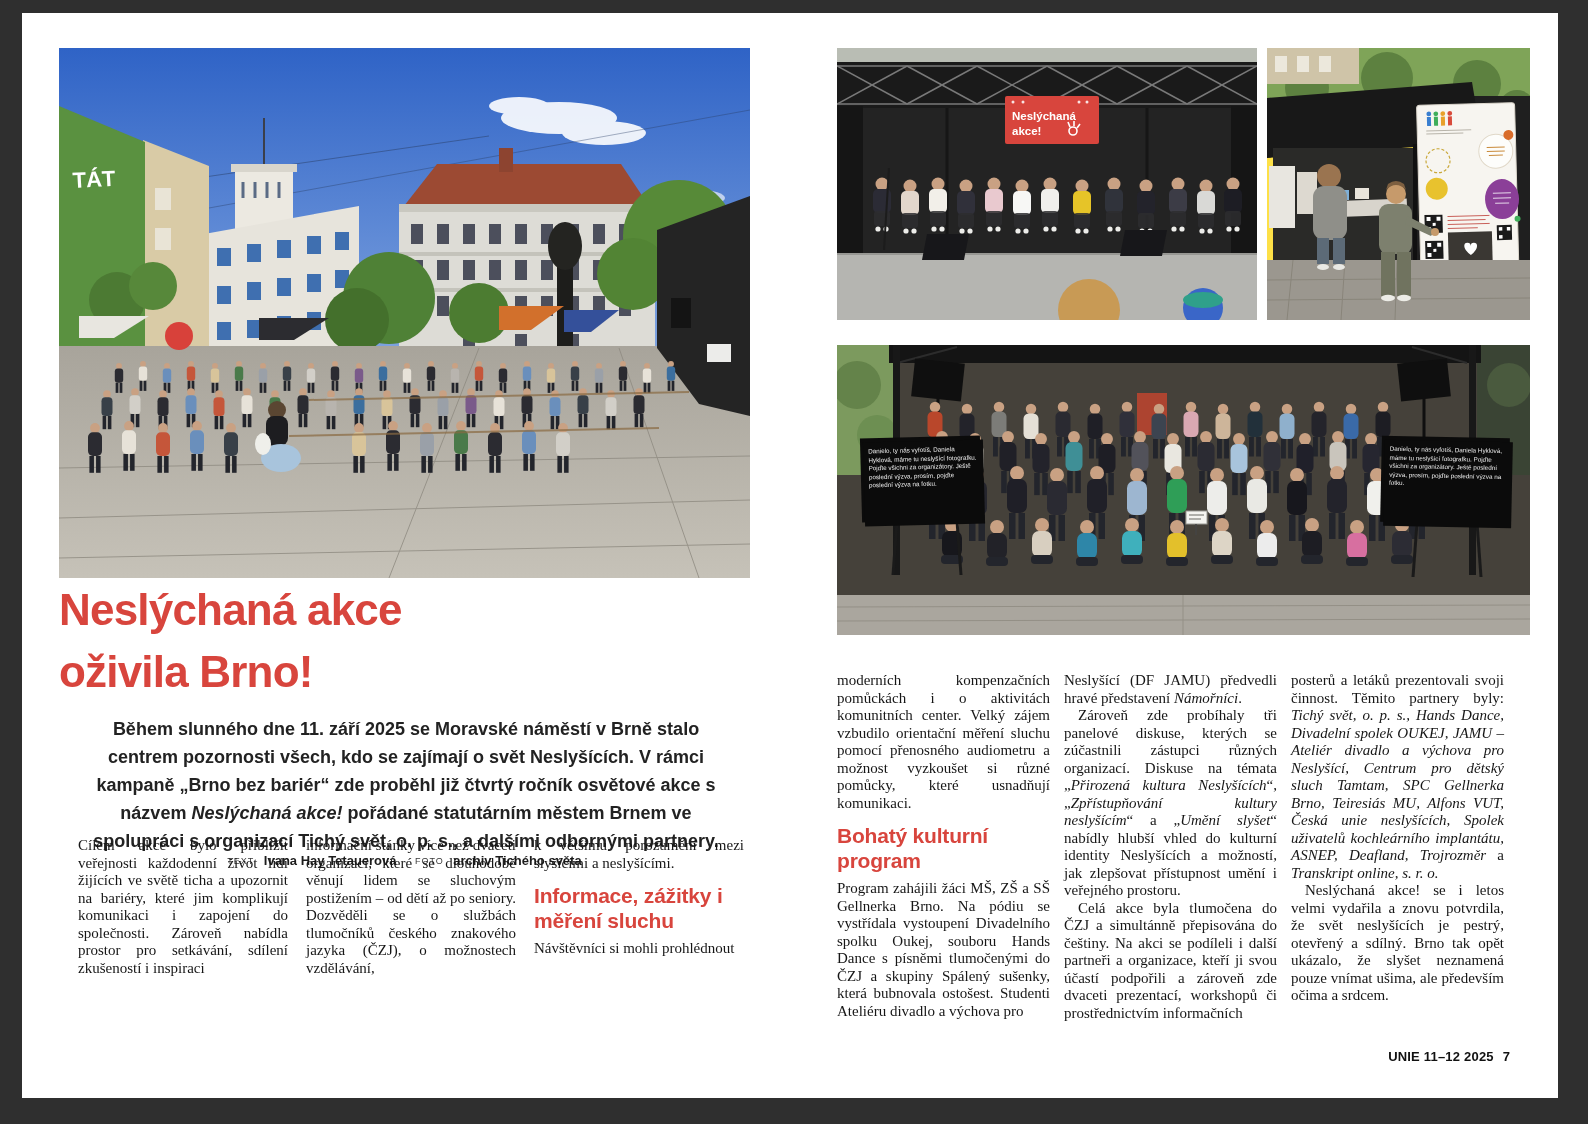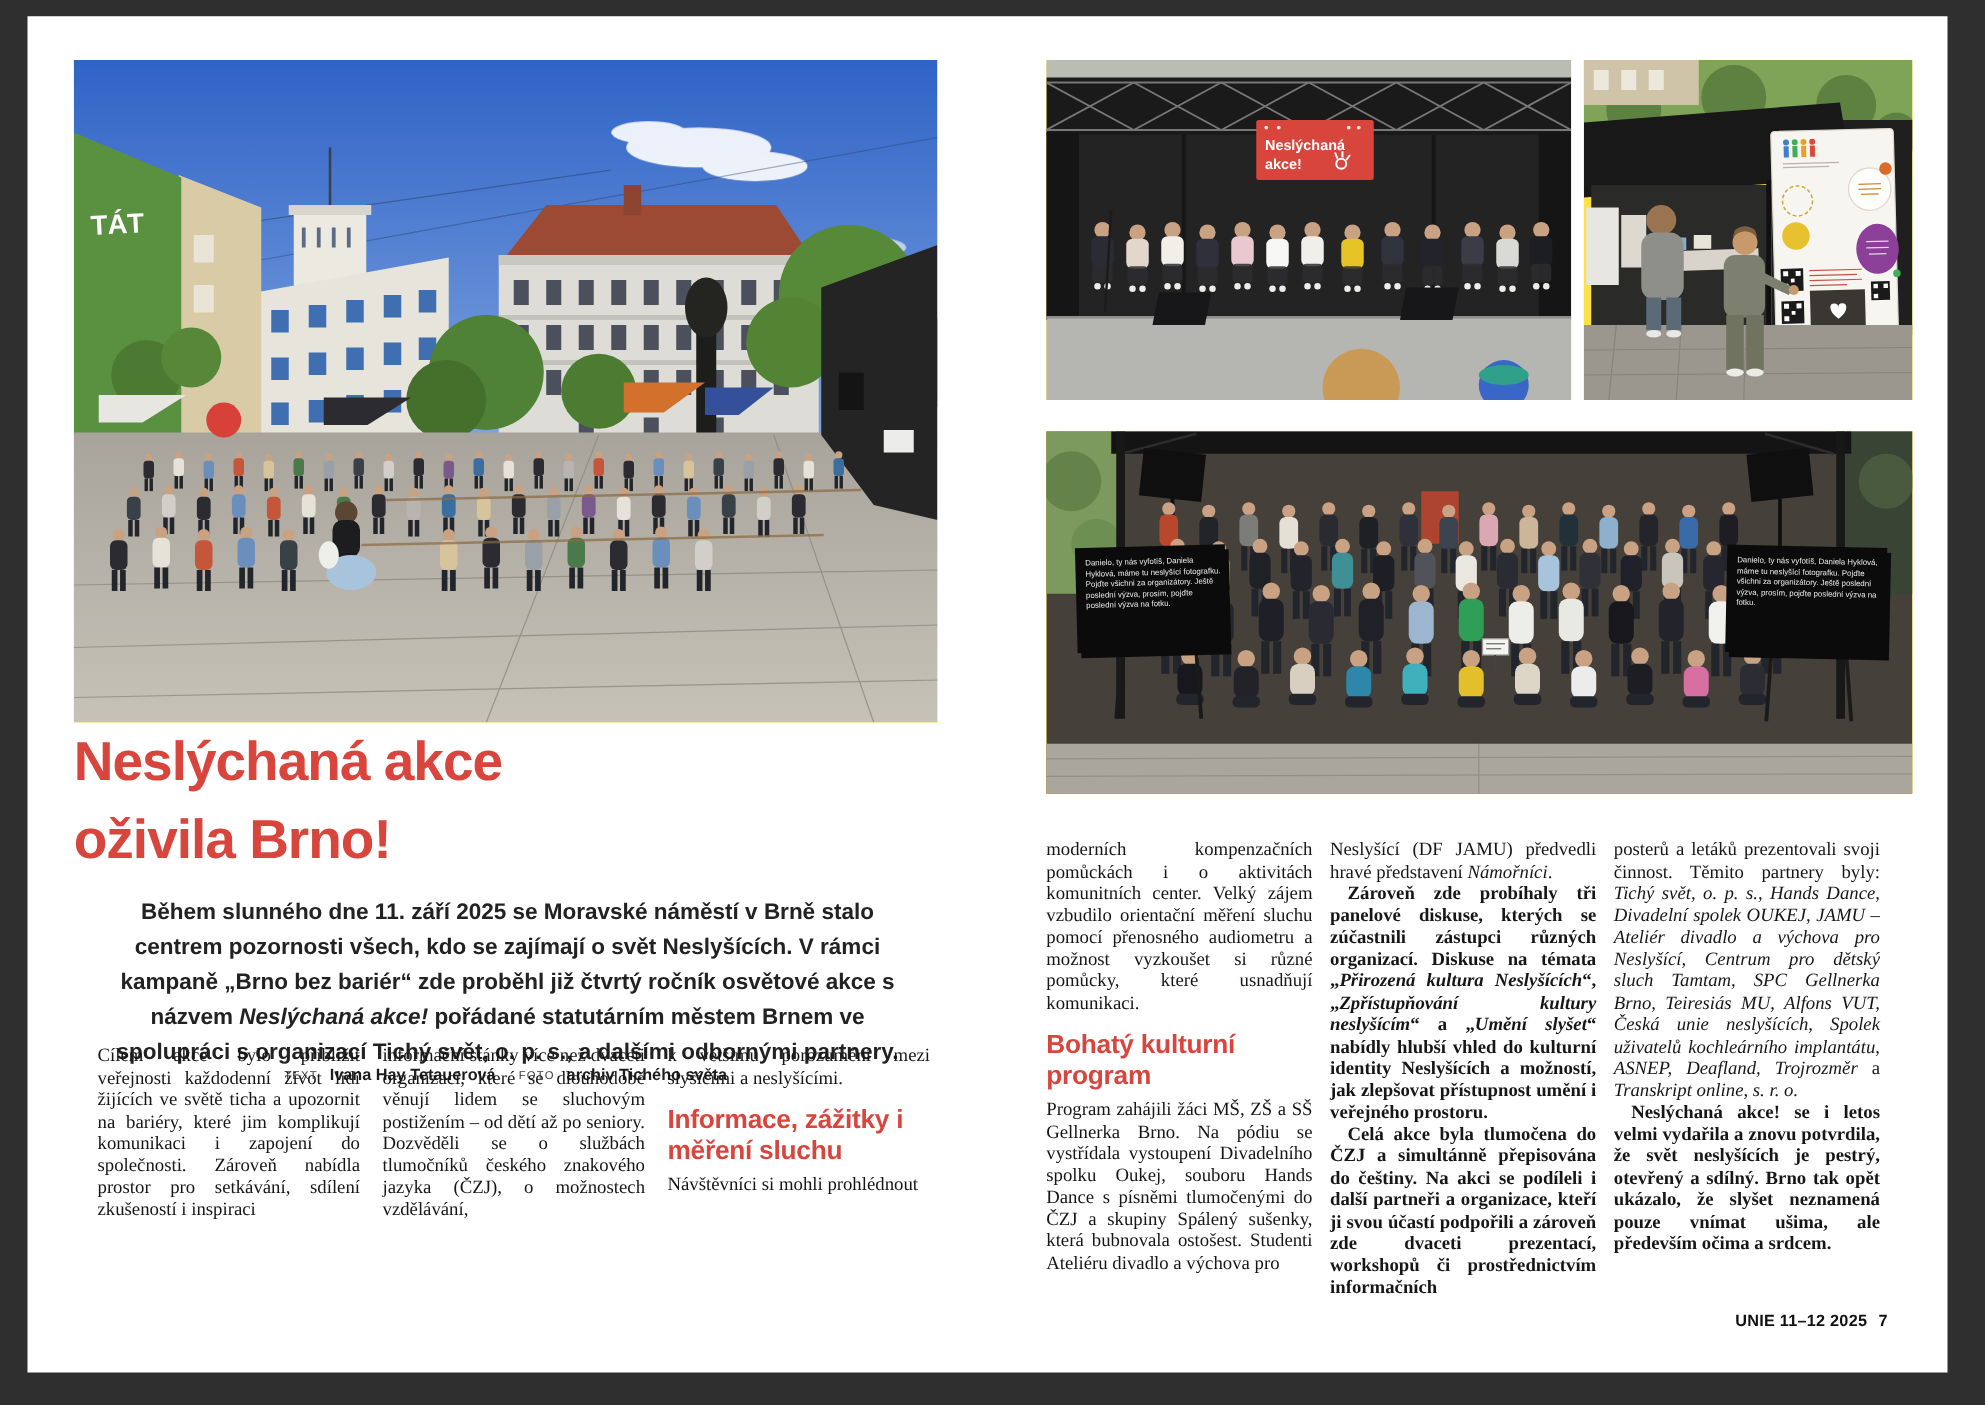--- a/index.html
+++ b/index.html
@@ -24,21 +24,21 @@
 
   
   .cols{position:absolute;display:flex;}
   .cols-left{left:56px;top:824px;gap:18px;}
   .cols-left .col{width:210px;}
   .cols-right{left:815px;top:659px;gap:14px;}
   .cols-right .col{width:213px;}
   .col{font-family:"Liberation Serif",serif;font-size:15px;line-height:17.5px;color:#161616;
        text-align:justify;}
   .col p{margin:0;}
-  .col p.ind{text-indent:14px;font-weight:bold;}
+  .col p.ind{text-indent:14px;}
   .subhead{font-family:"Liberation Sans",sans-serif;color:#d8453d;font-weight:700;
            font-size:21px;line-height:25px;letter-spacing:-0.2px;margin:11px 0 7px;text-align:left;}
   .it{font-style:italic;}
 
   
   .photo-stage{left:815px;top:35px;width:420px;height:272px;}
   .photo-booth{left:1245px;top:35px;width:263px;height:272px;}
   .photo-group{left:815px;top:332px;width:693px;height:290px;}
   .caption-screen{position:absolute;background:#0b0b0b;color:#ececec;font-size:6.3px;
                   line-height:1.35;padding:5px 5px;}

